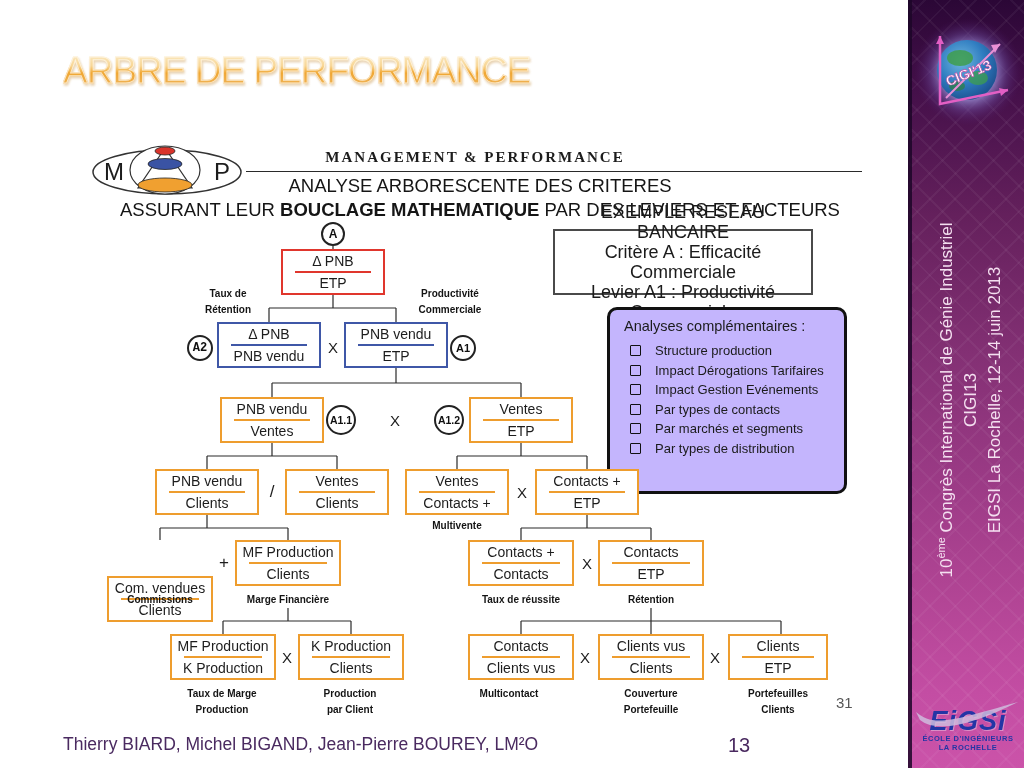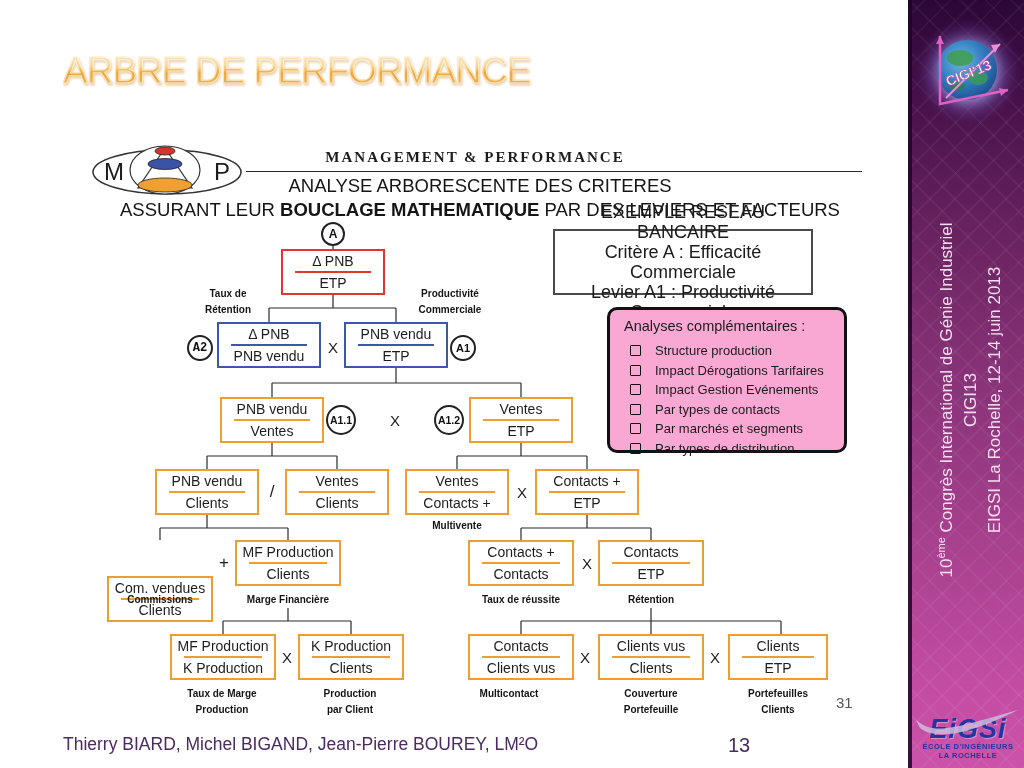--- a/index.html
+++ b/index.html
@@ -35,39 +35,39 @@
           display:flex;align-items:center;justify-content:center;font-weight:bold;color:#101010;}
   .op{position:absolute;transform:translate(-50%,-50%);font-size:15px;color:#1d1d1d;}
   .tlabel{position:absolute;font-weight:bold;font-size:10px;line-height:16px;text-align:center;
           white-space:pre-line;color:#141414;}
   .pagenote{position:absolute;left:836px;top:694px;font-size:15px;color:#575757;}
 
   
   .example-box{position:absolute;left:553px;top:229px;width:260px;height:66px;border:2px solid #4a4a4a;
                background:#fff;display:flex;flex-direction:column;align-items:center;justify-content:center;
                font-size:18px;line-height:20px;color:#1b1b1b;text-align:center;box-sizing:border-box;}
-  .analyses-box{position:absolute;left:607px;top:307px;width:240px;height:146px;border:3px solid #111;
-                border-radius:10px;background:#f9a8d4;box-sizing:border-box;padding:8px 4px 4px 14px;color:#1b1b1b;}
+  .analyses-box{position:absolute;left:607px;top:307px;width:240px;height:187px;border:3px solid #111;
+                border-radius:10px;background:#c4b5fd;box-sizing:border-box;padding:8px 4px 4px 14px;color:#1b1b1b;}
   .analyses-box .abx-title{font-size:14.5px;margin-bottom:7px;}
   .analyses-box ul{list-style:none;margin:0;padding:0;}
   .analyses-box li{font-size:13px;line-height:19.5px;white-space:nowrap;display:flex;align-items:center;}
   .cbx{display:inline-block;width:9px;height:9px;border:1.5px solid #111;border-radius:1px;margin:0 14px 0 6px;flex:none;}
 
   
   .sidebar{position:absolute;left:908px;top:0;width:116px;height:768px;
            background:
              repeating-linear-gradient(45deg, rgba(255,255,255,0.045) 0 2px, transparent 2px 18px),
              repeating-linear-gradient(-45deg, rgba(255,255,255,0.045) 0 2px, transparent 2px 18px),
              linear-gradient(180deg,#2B0736 0%,#45104A 12%,#64205C 28%,#833074 46%,#9A3A85 62%,#B24595 78%,#C34DA3 90%,#CB53A9 100%);
            border-left:4px solid rgba(28,6,40,.85);box-sizing:border-box;}
   .sidebar-text{position:absolute;left:56px;top:400px;width:520px;transform:translate(-50%,-50%) rotate(-90deg);
                 text-align:center;color:#F4DFF0;font-size:17px;line-height:24px;}
   .sidebar-text sup{font-size:11px;}
   .cigi-logo{position:absolute;left:0;top:0;}
-  .eigsi{position:absolute;left:0;bottom:8px;width:112px;text-align:center;color:#2335A5;}
+  .eigsi{position:absolute;left:0;bottom:16px;width:112px;text-align:center;color:#2335A5;}
   .eigsi .eigsi-name{font-size:27px;font-weight:bold;font-style:italic;letter-spacing:1px;line-height:26px;
                      text-shadow:1px 1px 0 rgba(255,255,255,.35);}
   .eigsi .eigsi-sub{font-size:7.5px;font-weight:bold;letter-spacing:.5px;line-height:9px;}
   .eigsi svg{position:absolute;left:2px;top:-14px;}
 
   
   .footer-authors{position:absolute;left:63px;top:734px;font-size:17.5px;color:#4A2A60;}
   .footer-page{position:absolute;left:728px;top:734px;font-size:20px;color:#4A2A60;}
 
   

